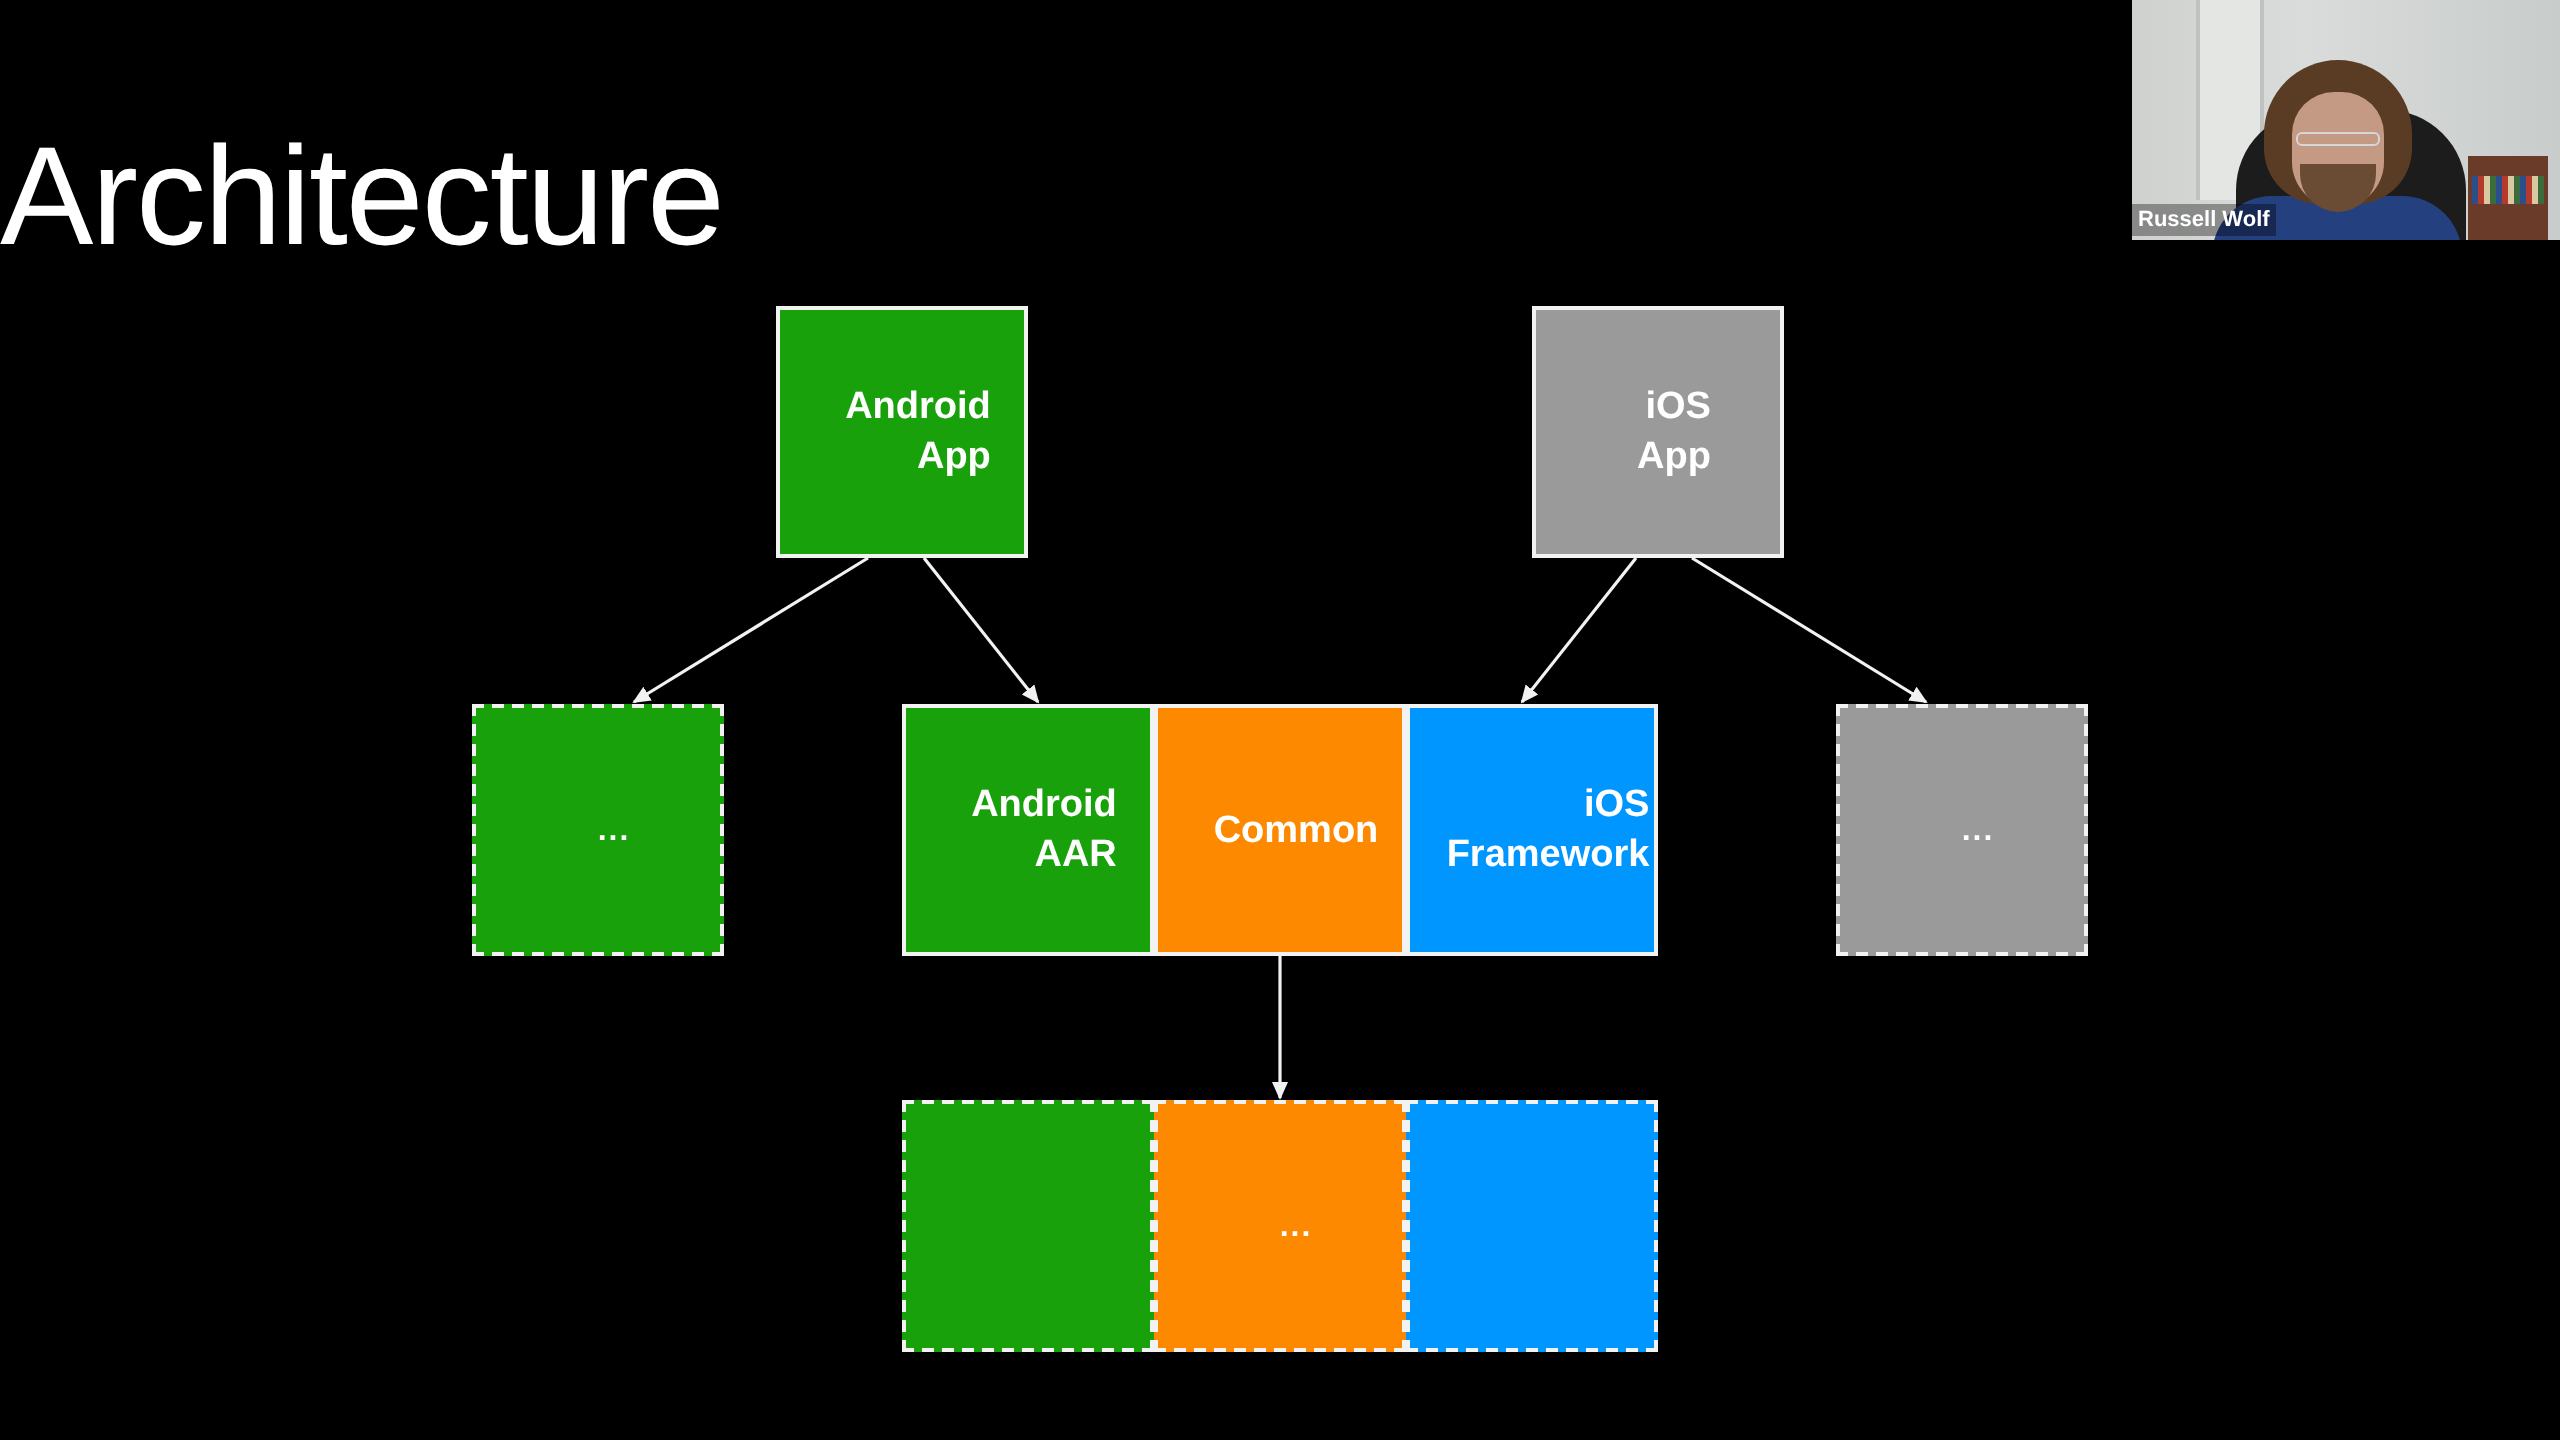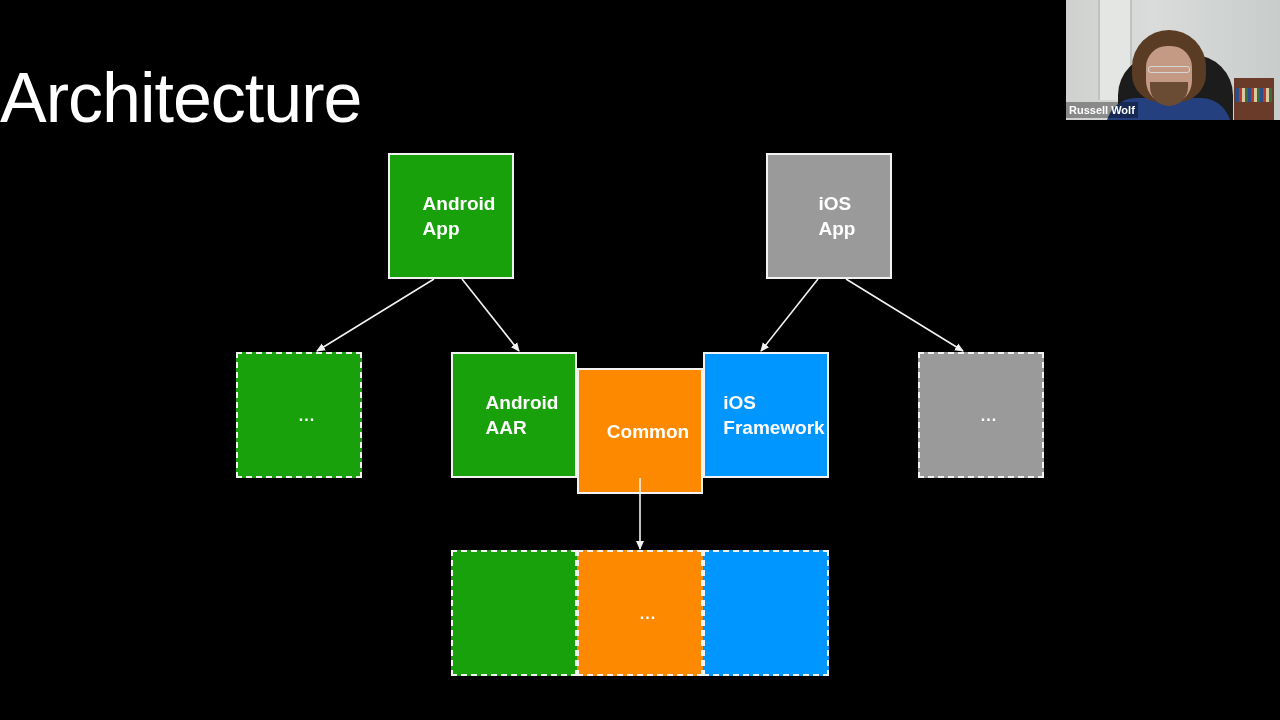--- a/index.html
+++ b/index.html
@@ -1,18 +1,18 @@
 <!DOCTYPE html>
 <html><head>
 <meta charset="utf-8">
 <style>
   html, body { margin:0; padding:0; background:#000; }
   body { width:1280px; height:720px; position:relative; overflow:hidden; font-family:"Liberation Sans", sans-serif; }
   .title { position:absolute; left:0; width:1280px; top:58px; color:#fff; font-size:70px; font-weight:400; letter-spacing:-1px; }
-  .box { position:absolute; box-sizing:border-box; display:flex; align-items:center; justify-content:center; text-align:left; color:#fff; font-size:19px; font-weight:700; line-height:25px; white-space:pre-line;padding-left:16px; }
+  .box { position:absolute; box-sizing:border-box; display:flex; align-items:center; justify-content:center; text-align:right; color:#fff; font-size:19px; font-weight:700; line-height:25px; white-space:pre-line;padding-left:16px; }
   .solid { border:2px solid #f2f2f2; }
   .dashed { border:2px dashed #f2f2f2; }
   .green { background:#19a10b; }
   .grey { background:#9a9a9a; }
   .orange { background:#fd8900; }
   .blue { background:#0096ff; }
   .dots { font-size:16px; letter-spacing:1px; }
   svg.arrows { position:absolute; left:0; top:0; width:1280px; height:720px; pointer-events:none; }
   .video { position:absolute; left:1066px; top:0; width:214px; height:120px; background:linear-gradient(90deg,#cfd1cf 0%,#d9dcda 40%,#c8ccca 100%); overflow:hidden; }
   .wall-door { position:absolute; left:32px; top:0; width:30px; height:100px; background:#e4e6e4; border-left:2px solid #bfc2c0; border-right:2px solid #bfc2c0; }
@@ -32,21 +32,21 @@
 <div class="title">Architecture</div>
 
 <div class="box solid green" style="left:388px;top:153px;width:126px;height:126px;">Android
 App</div>
 <div class="box solid grey" style="left:766px;top:153px;width:126px;height:126px;">iOS
 App</div>
 
 <div class="box dashed green dots" style="left:236px;top:352px;width:126px;height:126px;">...</div>
 <div class="box solid green" style="left:451px;top:352px;width:126px;height:126px;">Android
 AAR</div>
-<div class="box solid orange" style="left:577px;top:352px;width:126px;height:126px;margin-top:16px;">Common</div>
+<div class="box solid orange" style="left:577px;top:352px;width:126px;height:126px;">Common</div>
 <div class="box solid blue" style="left:703px;top:352px;width:126px;height:126px;">iOS
 Framework</div>
 <div class="box dashed grey dots" style="left:918px;top:352px;width:126px;height:126px;">...</div>
 
 <div class="box dashed green" style="left:451px;top:550px;width:126px;height:126px;"></div>
 <div class="box dashed orange dots" style="left:577px;top:550px;width:126px;height:126px;">...</div>
 <div class="box dashed blue" style="left:703px;top:550px;width:126px;height:126px;"></div>
 
 <svg class="arrows" viewBox="0 0 1280 720">
   <defs>

